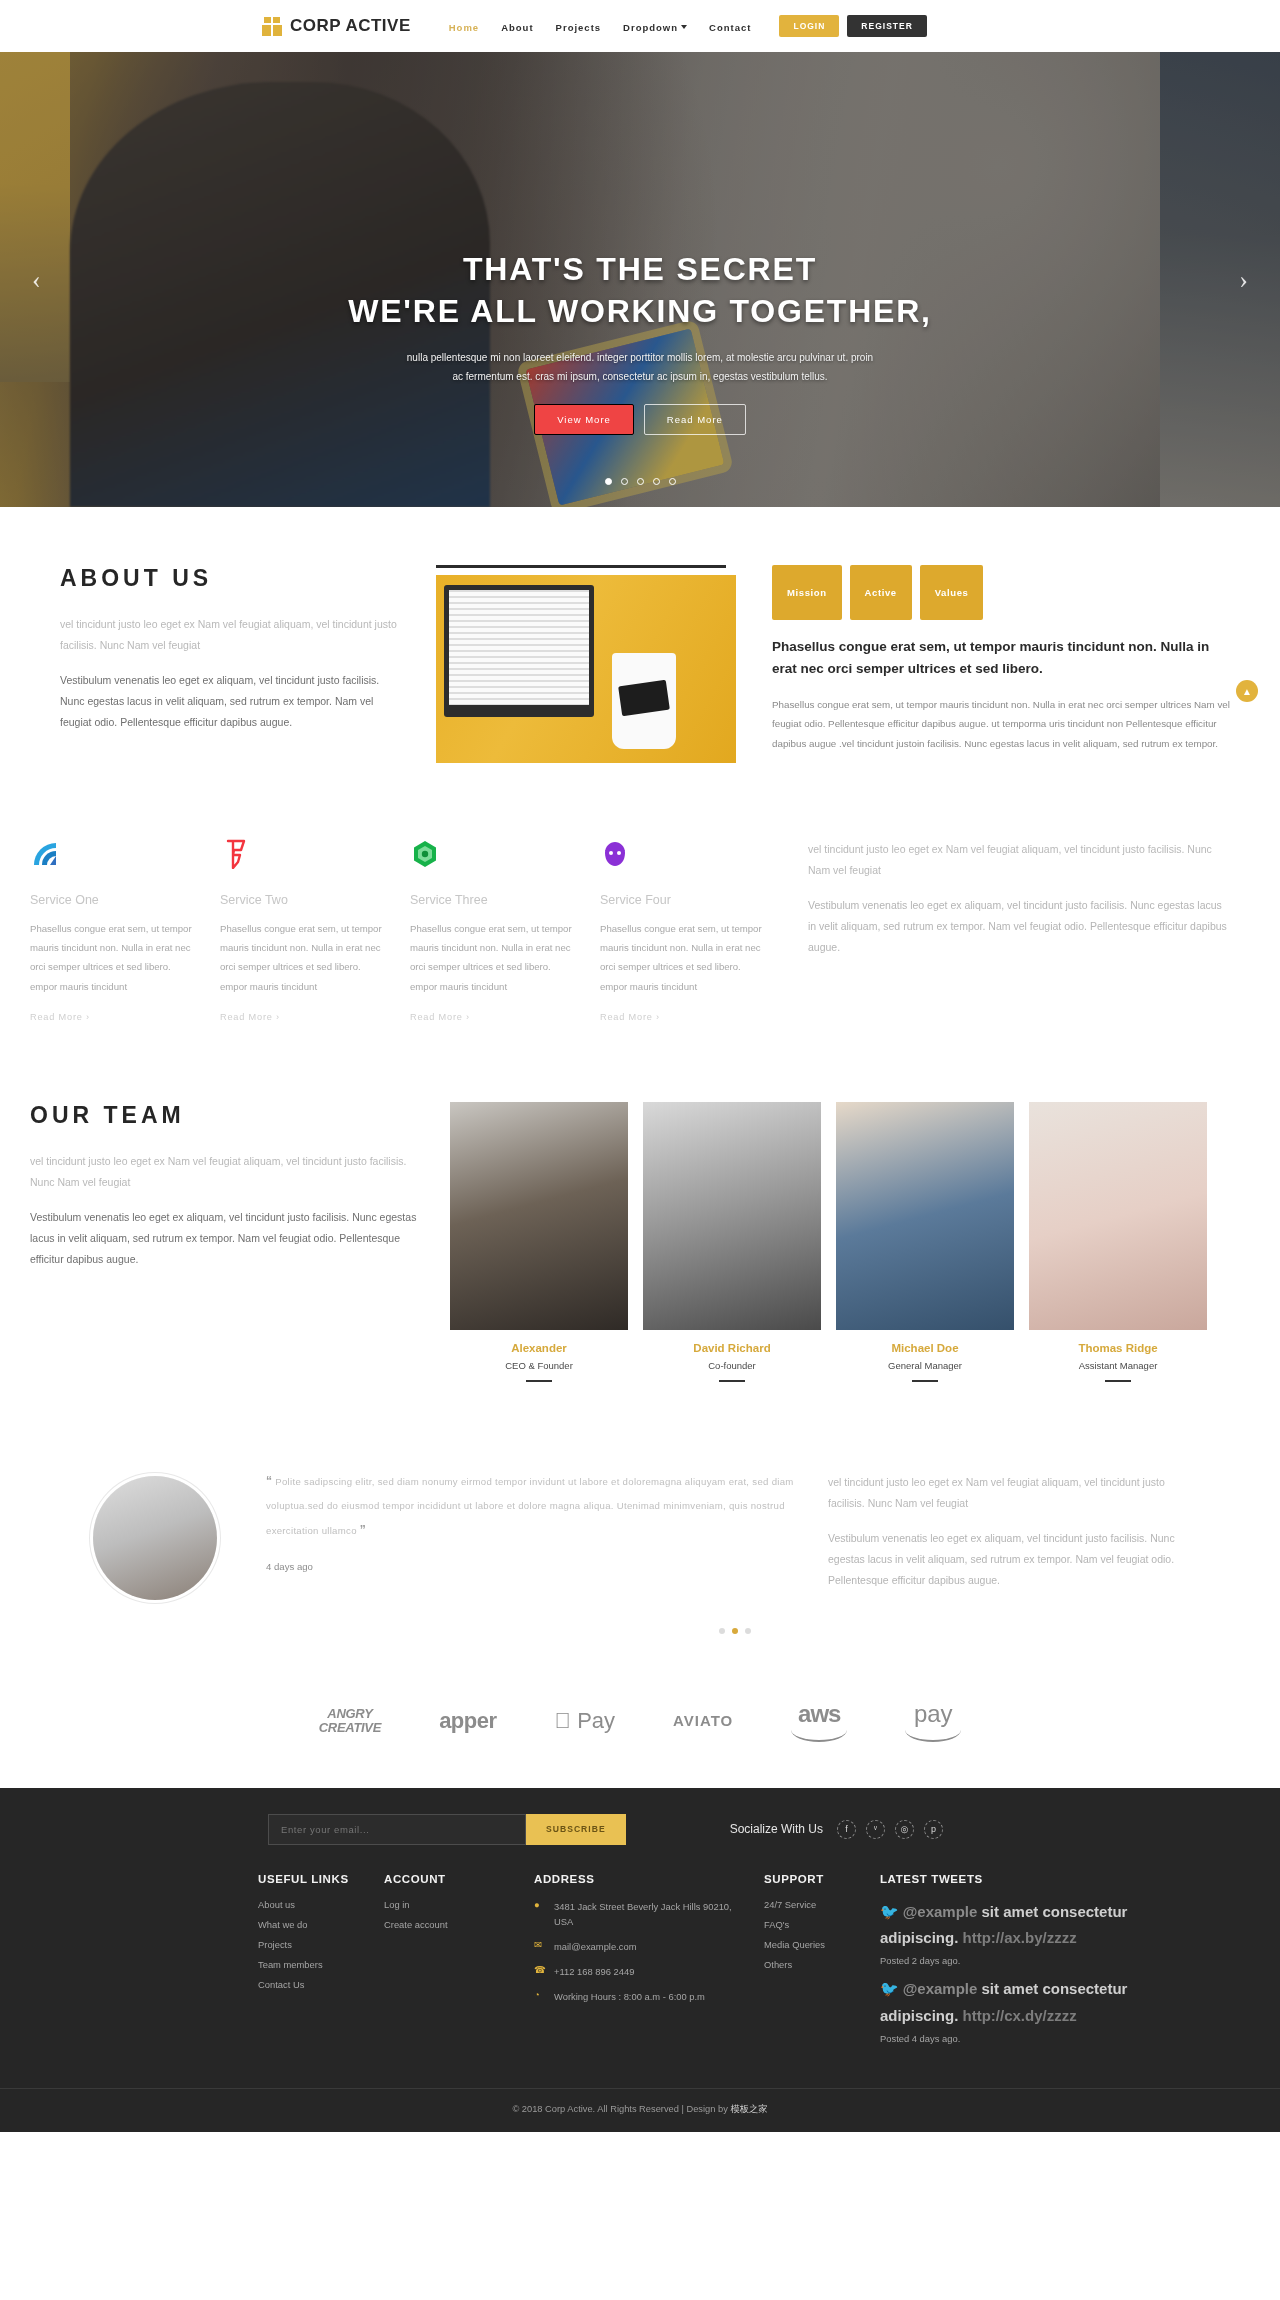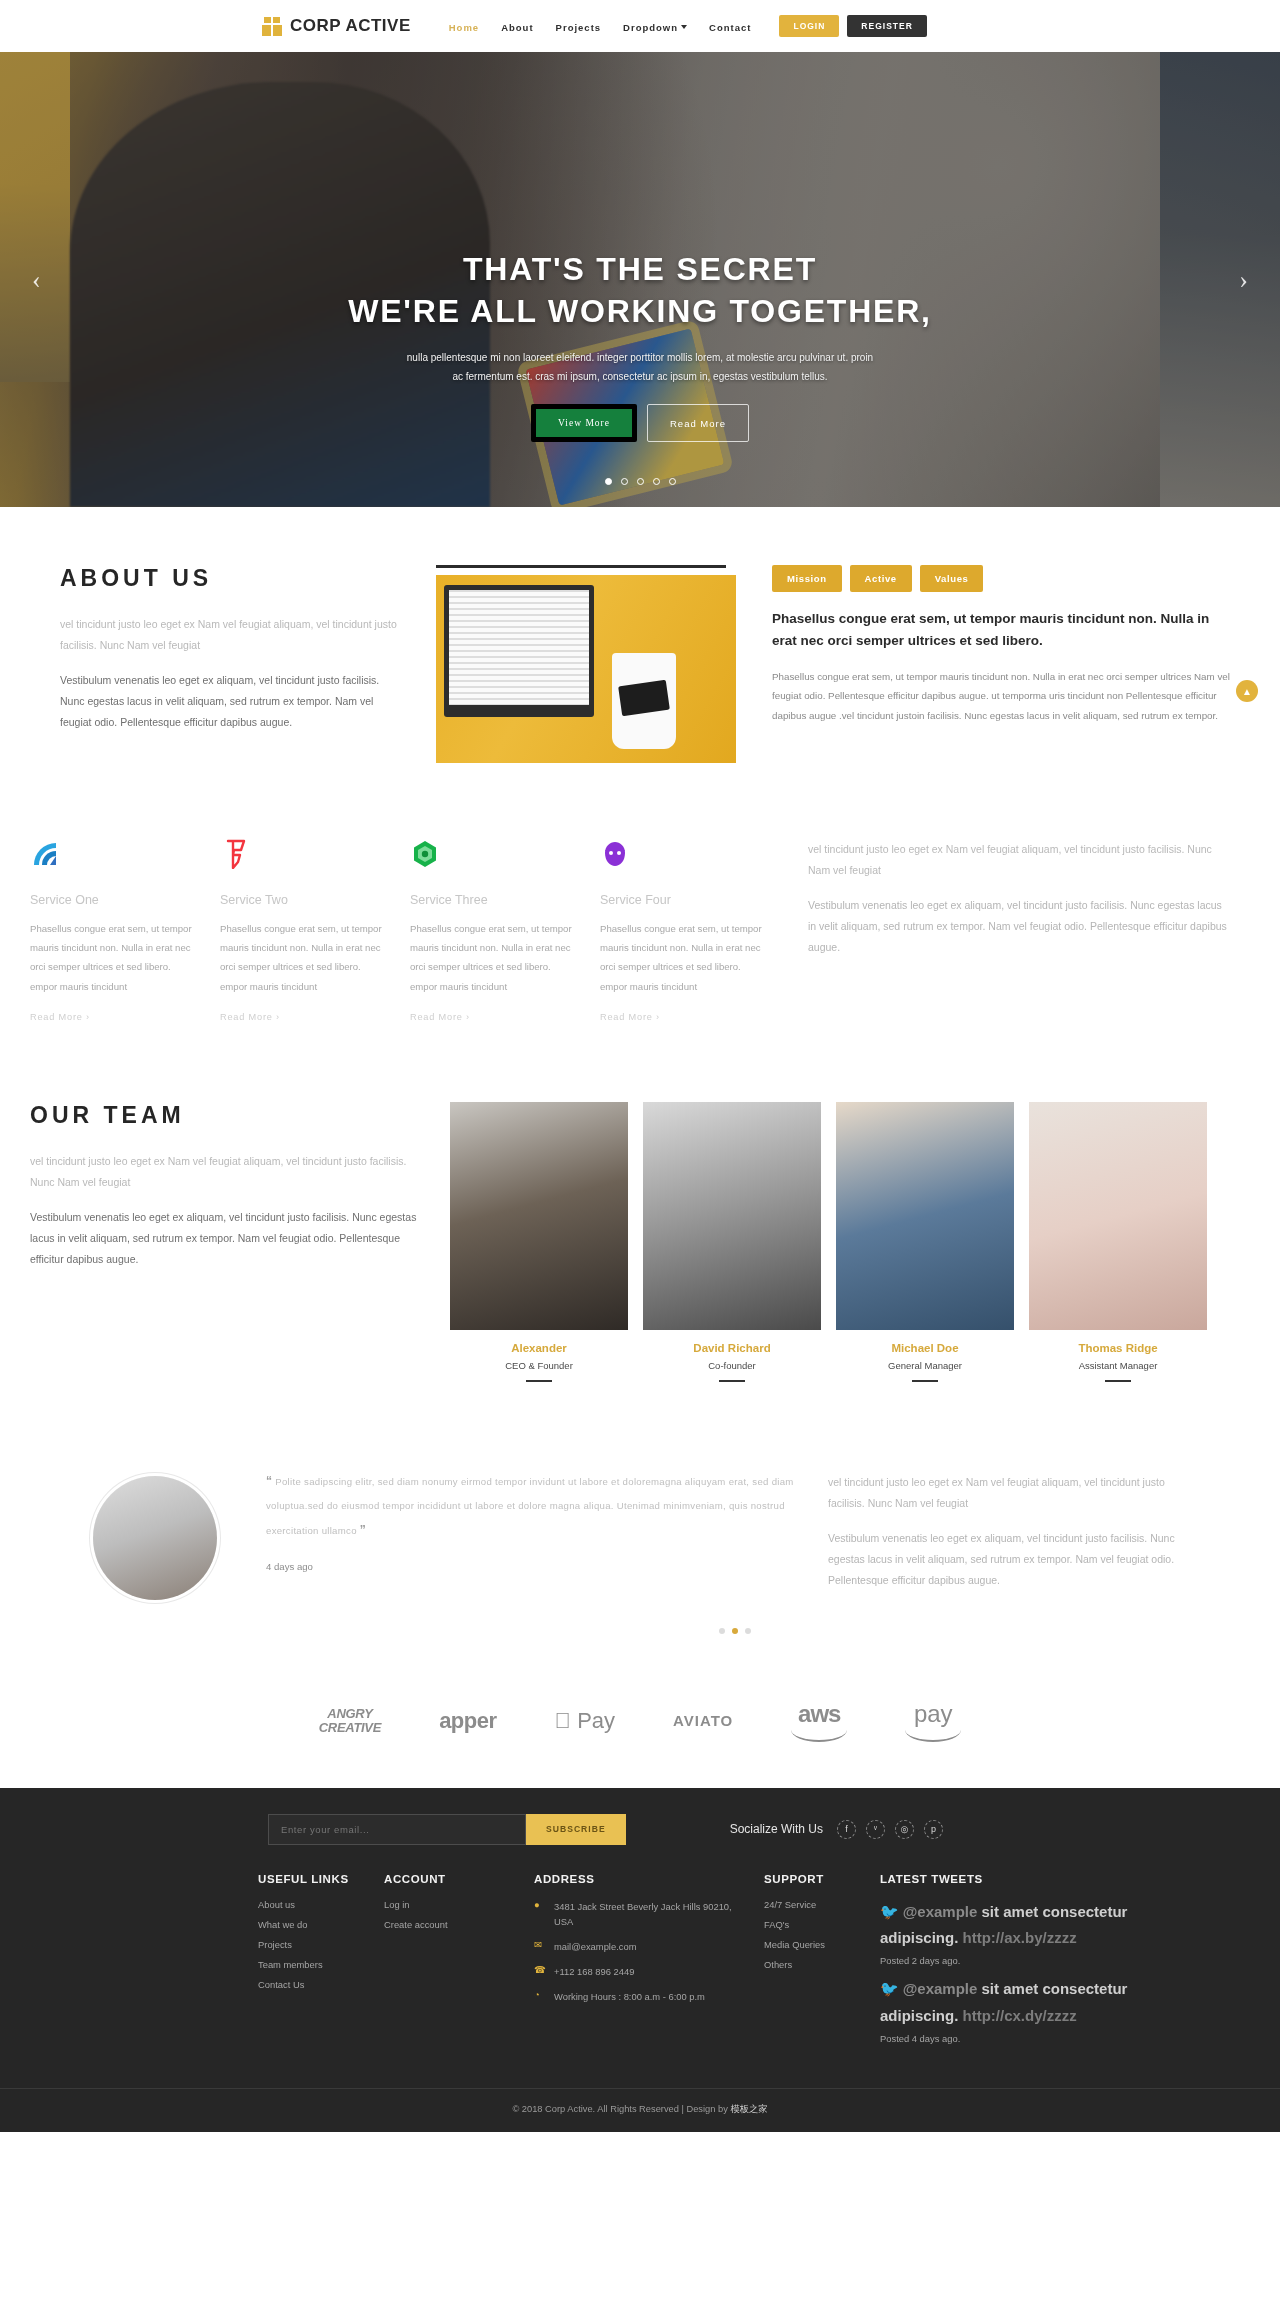--- a/index.html
+++ b/index.html
@@ -133,21 +133,21 @@
     font-size: 10px;
     line-height: 1.9;
     color: #f2f2f2;
     text-shadow: 0 1px 3px rgba(0,0,0,.5);
   }
   .hero-btns { margin-top: 18px; display:flex; gap:10px; justify-content:center; }
   .hero-btns button {
     font-size: 9.5px; letter-spacing: 1px; padding: 9px 22px;
     border-radius:2px; cursor:pointer;
   }
-  .hb-primary { background:#15803d; border:5px solid #000000; color:#fff;font-family:Liberation Serif, serif; }
+  .hb-primary { background:#ef4444; border:1px solid #000000; color:#fff; }
   .hb-ghost { background:transparent; border:1px solid rgba(255,255,255,.75); color:#fff; }
   .hero-arrow {
     position:absolute; top:50%; transform:translateY(-50%);
     font-size:26px; color:#fff; opacity:.85; cursor:pointer; z-index:5;
     font-family:"Liberation Serif", serif;
   }
   .hero-arrow.left { left: 32px; }
   .hero-arrow.right { right: 32px; }
   .hero-dots {
     position:absolute; bottom:22px; left:0; right:0; z-index:5;
@@ -195,21 +195,21 @@
   }
   .cup:after {
     content:""; position:absolute; left:8px; top:30px; width:48px; height:30px;
     background:#1d1d1d; transform:rotate(-8deg); border-radius:2px;
   }
   .col-about-right { width: 490px; padding-left: 26px; }
   .tabs { display:flex; gap:8px; margin-bottom: 16px; }
   .tab {
     background:#dda92d; color:#fff; border:none; cursor:pointer;
     font-size:9.5px; font-weight:bold; letter-spacing:.6px;
-    padding: 8px 15px; border-radius:2px;
+    padding: 22px 15px; border-radius:2px;
   }
   .lead {
     font-size: 13.5px; font-weight: bold; color:#2b2b2b; line-height:1.65;
     margin-bottom: 14px;
   }
   .tab-body { font-size: 9.8px; line-height: 2.0; color:#8b8b8b; }
 
   
   .scroll-top {
     position:absolute; right: 22px; top: 680px;

